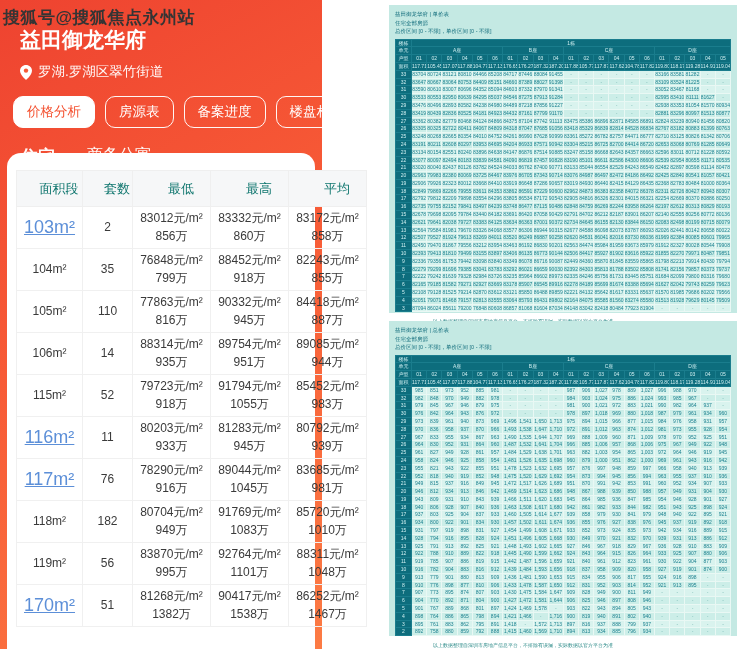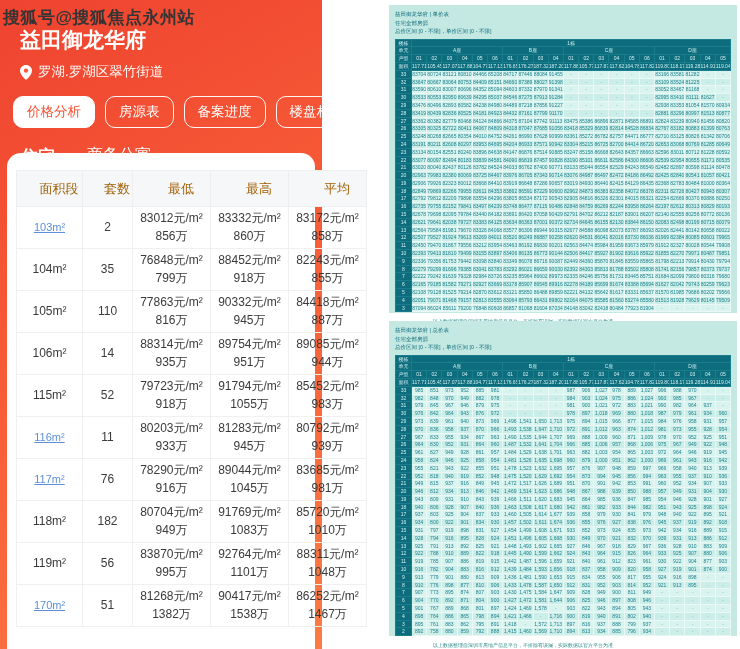--- a/index.html
+++ b/index.html
@@ -39,28 +39,28 @@
     content:"";position:absolute;left:4px;bottom:0;width:26px;height:4px;
     background:#ffffff;border-radius:2px;
   }
   .card{
     position:absolute;left:7px;right:7px;top:153px;bottom:-10px;
     background:#ffffff;border-radius:14px 14px 0 0;padding:17px 9px 0 9px;
     box-sizing:border-box;
   }
   table.price-table{border-collapse:collapse;width:100%;table-layout:fixed;}
   .price-table th{
-    background:#f6f7f8;color:#a16207;font-weight:400;font-size:13px;
+    background:#f6f7f8;color:#0f766e;font-weight:400;font-size:13px;
     height:33px;border:1px solid #efefef;padding-left:20px;
   }
   .price-table td{
     border:1px solid #f0f0f0;text-align:center;color:#3a3a3a;
     font-size:12px;height:39px;padding:1px 1px;line-height:1.45;
   }
-  .price-table a{color:#5c8fd8;text-decoration:underline;font-size:11px;}
+  .price-table a{color:#5c8fd8;text-decoration:underline;font-size:18px;}
   
   .teal-panel{
     position:absolute;left:389px;width:348px;background:#c4e9e3;
     padding:5px 6px 7px 6px;box-sizing:border-box;
   }
   #teal-panel-0{top:5px;height:308px;}
   #teal-panel-1{top:321px;height:315px;}
   .panel-titles div{font-size:5.5px;color:#156f7e;line-height:1.55;white-space:nowrap;}
   table.mini{border-collapse:collapse;table-layout:fixed;width:336px;margin-top:3px;}
   .mini th,.mini td{

